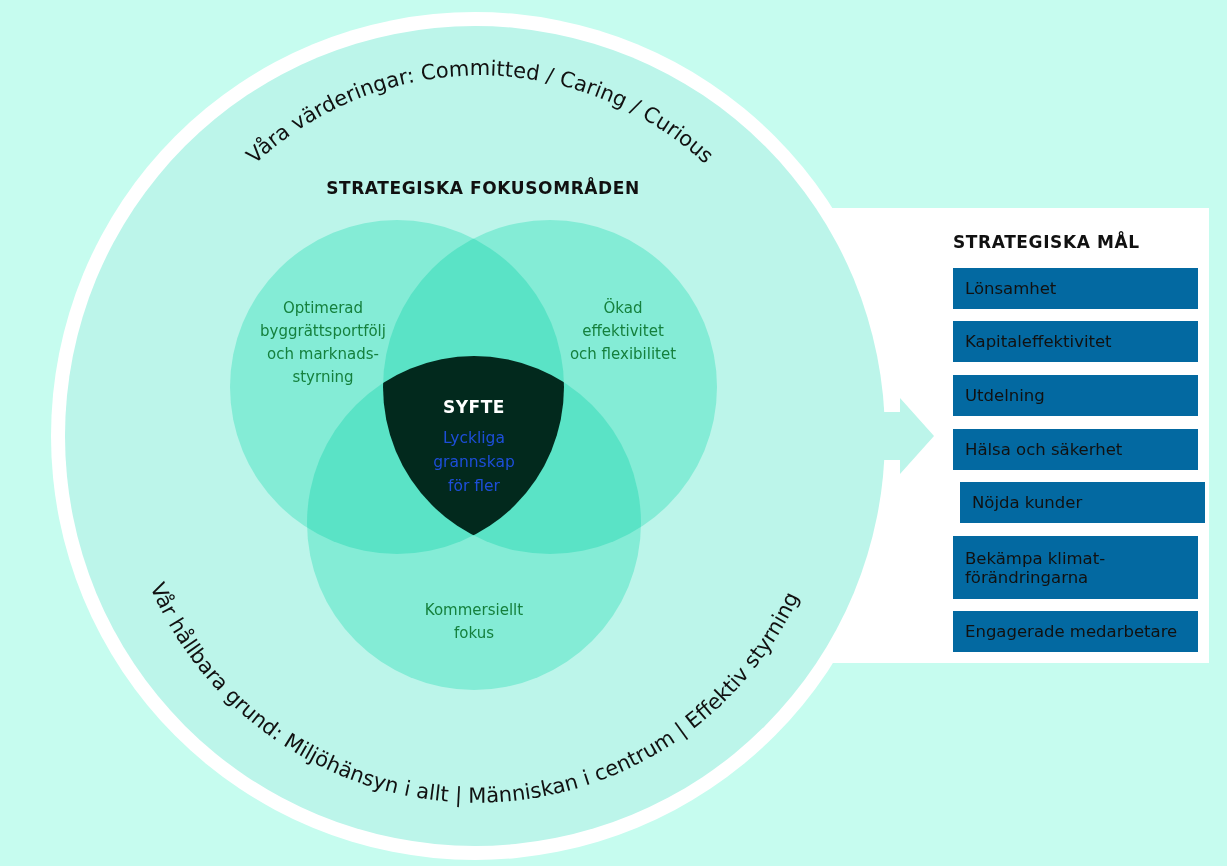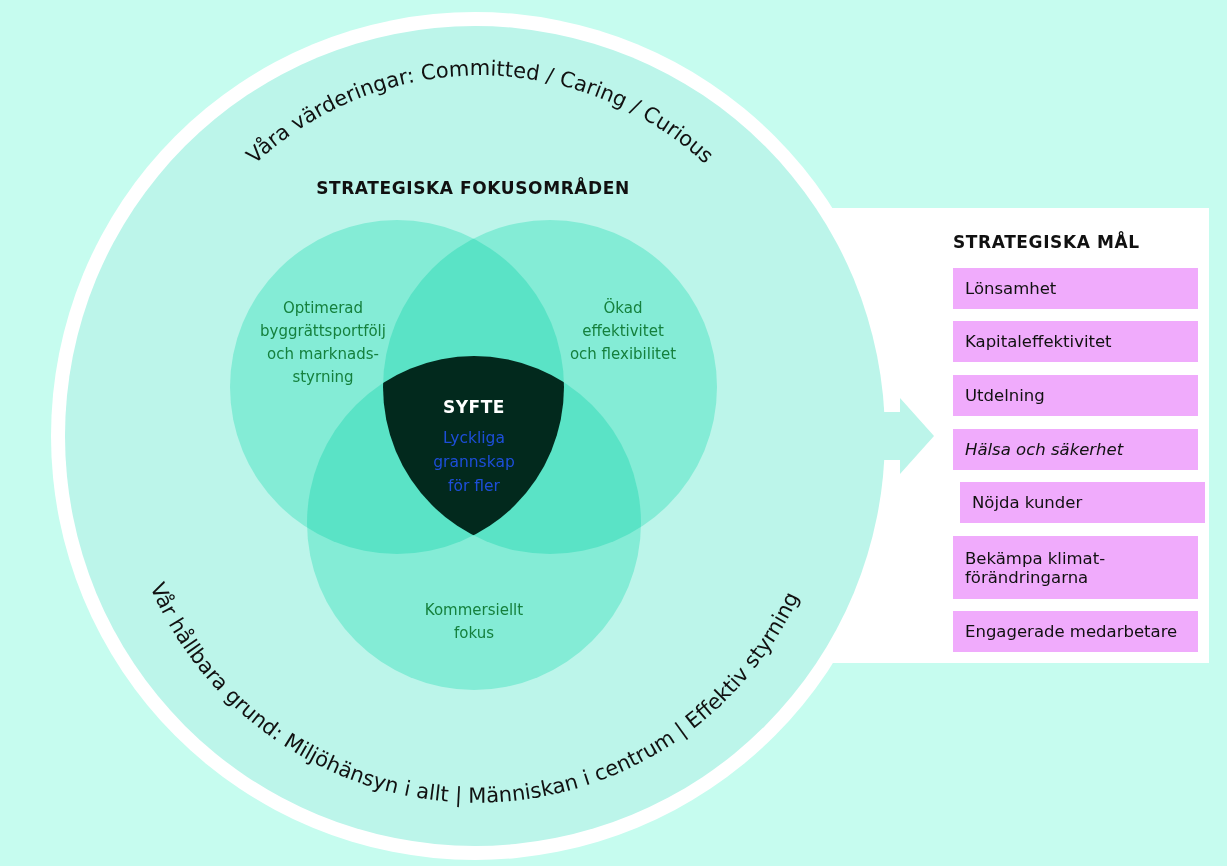--- a/index.html
+++ b/index.html
@@ -1,22 +1,22 @@
 <!DOCTYPE html>
 <html><head>
 <meta charset="utf-8">
 <style>
   html, body { margin: 0; padding: 0; }
   body { width: 1227px; height: 866px; background: #c6fcef; overflow: hidden; position: relative; font-family: "Liberation Sans", "DejaVu Sans", sans-serif; }
   #stage { position: absolute; left: 0; top: 0; width: 1227px; height: 866px; }
   .panel { position: absolute; left: 830px; top: 208px; width: 379px; height: 455px; background: #ffffff; }
   .goals-title { position: absolute; left: 953px; top: 232px; font-size: 17px; font-weight: bold; letter-spacing: 0.6px; color: #111; font-family: "DejaVu Sans", sans-serif; }
-  .goal { position: absolute; left: 953px; width: 245px; background: #f0abfc; color: #111; font-size: 16.5px; font-family: "DejaVu Sans", sans-serif; box-sizing: border-box; padding: 0 12px; display: flex; align-items: center; line-height: 19px; }
+  .goal { position: absolute; left: 953px; width: 245px; background: #0369a1; color: #111; font-size: 16.5px; font-family: "DejaVu Sans", sans-serif; box-sizing: border-box; padding: 0 12px; display: flex; align-items: center; line-height: 19px; }
   .venn-text { position: absolute; text-align: center; color: #15803d; font-size: 15px; line-height: 23px; font-family: "DejaVu Sans", sans-serif; }
-  .focus-title { position: absolute; left: 248px; width: 450px; top: 178px; text-align: center; font-size: 17px; font-weight: bold; letter-spacing: 0.6px; color: #111; font-family: "DejaVu Sans", sans-serif; }
+  .focus-title { position: absolute; left: 258px; width: 450px; top: 178px; text-align: center; font-size: 17px; font-weight: bold; letter-spacing: 0.6px; color: #111; font-family: "DejaVu Sans", sans-serif; }
   .syfte-title { position: absolute; left: 414px; width: 120px; top: 397px; text-align: center; color: #fff; font-weight: bold; font-size: 17px; letter-spacing: 0.5px; font-family: "DejaVu Sans", sans-serif; }
   .syfte-text { position: absolute; left: 404px; width: 140px; top: 426px; text-align: center; color: #1d4ed8; font-size: 15.5px; line-height: 24px; font-family: "DejaVu Sans", sans-serif; }
   svg text { font-family: "DejaVu Sans", sans-serif; }
 </style>
 </head>
 <body>
 
 <div id="stage">
 
   <div class="panel"></div>
@@ -94,18 +94,18 @@
   <div class="syfte-text">
     <div>Lyckliga</div>
     <div>grannskap</div>
     <div>för fler</div>
   </div>
 
   <div class="goals-title">STRATEGISKA MÅL</div>
   <div class="goal" style="top:268px;height:41px;">Lönsamhet</div>
   <div class="goal" style="top:321px;height:41px;">Kapitaleffektivitet</div>
   <div class="goal" style="top:375px;height:41px;">Utdelning</div>
-  <div class="goal" style="top:429px;height:41px;font-style:italic;">Hälsa och säkerhet</div>
+  <div class="goal" style="top:429px;height:41px;">Hälsa och säkerhet</div>
   <div class="goal" style="top:482px;height:41px;margin-left:7px;">Nöjda kunder</div>
   <div class="goal" style="top:536px;height:63px;white-space:pre-line;">Bekämpa klimat-
 förändringarna</div>
   <div class="goal" style="top:611px;height:41px;">Engagerade medarbetare</div>
 </div>
 
 </body></html>

